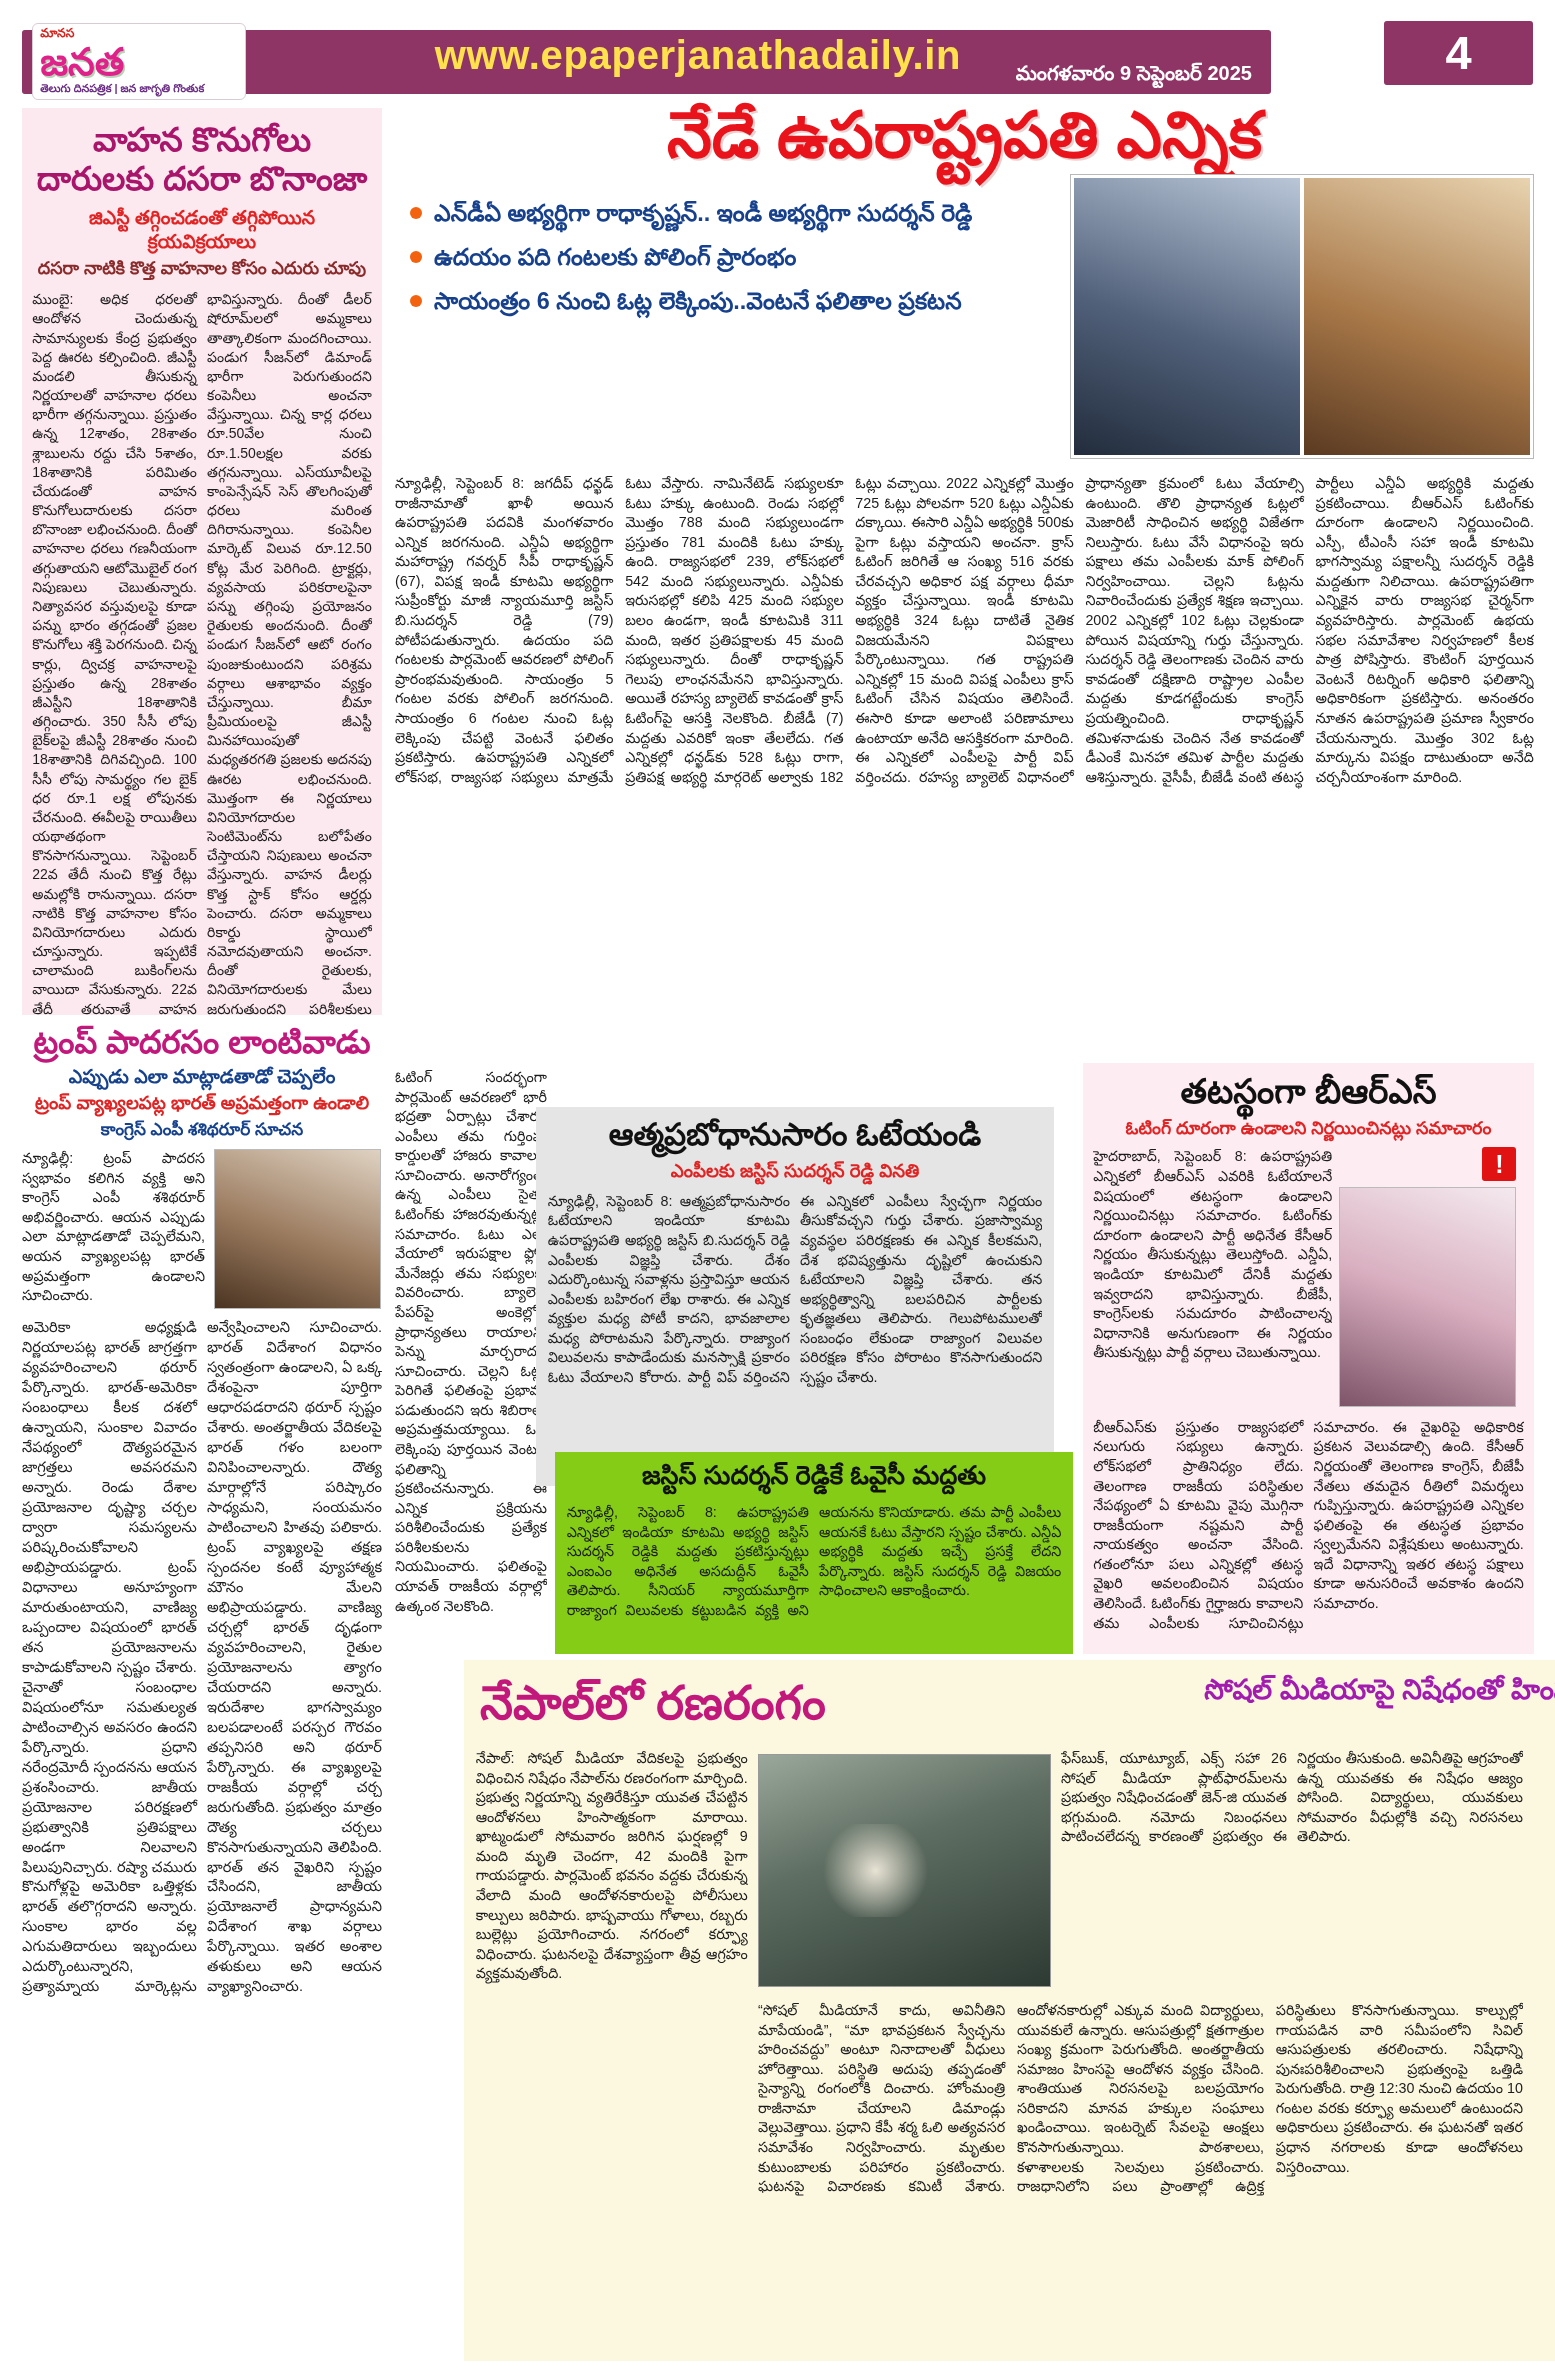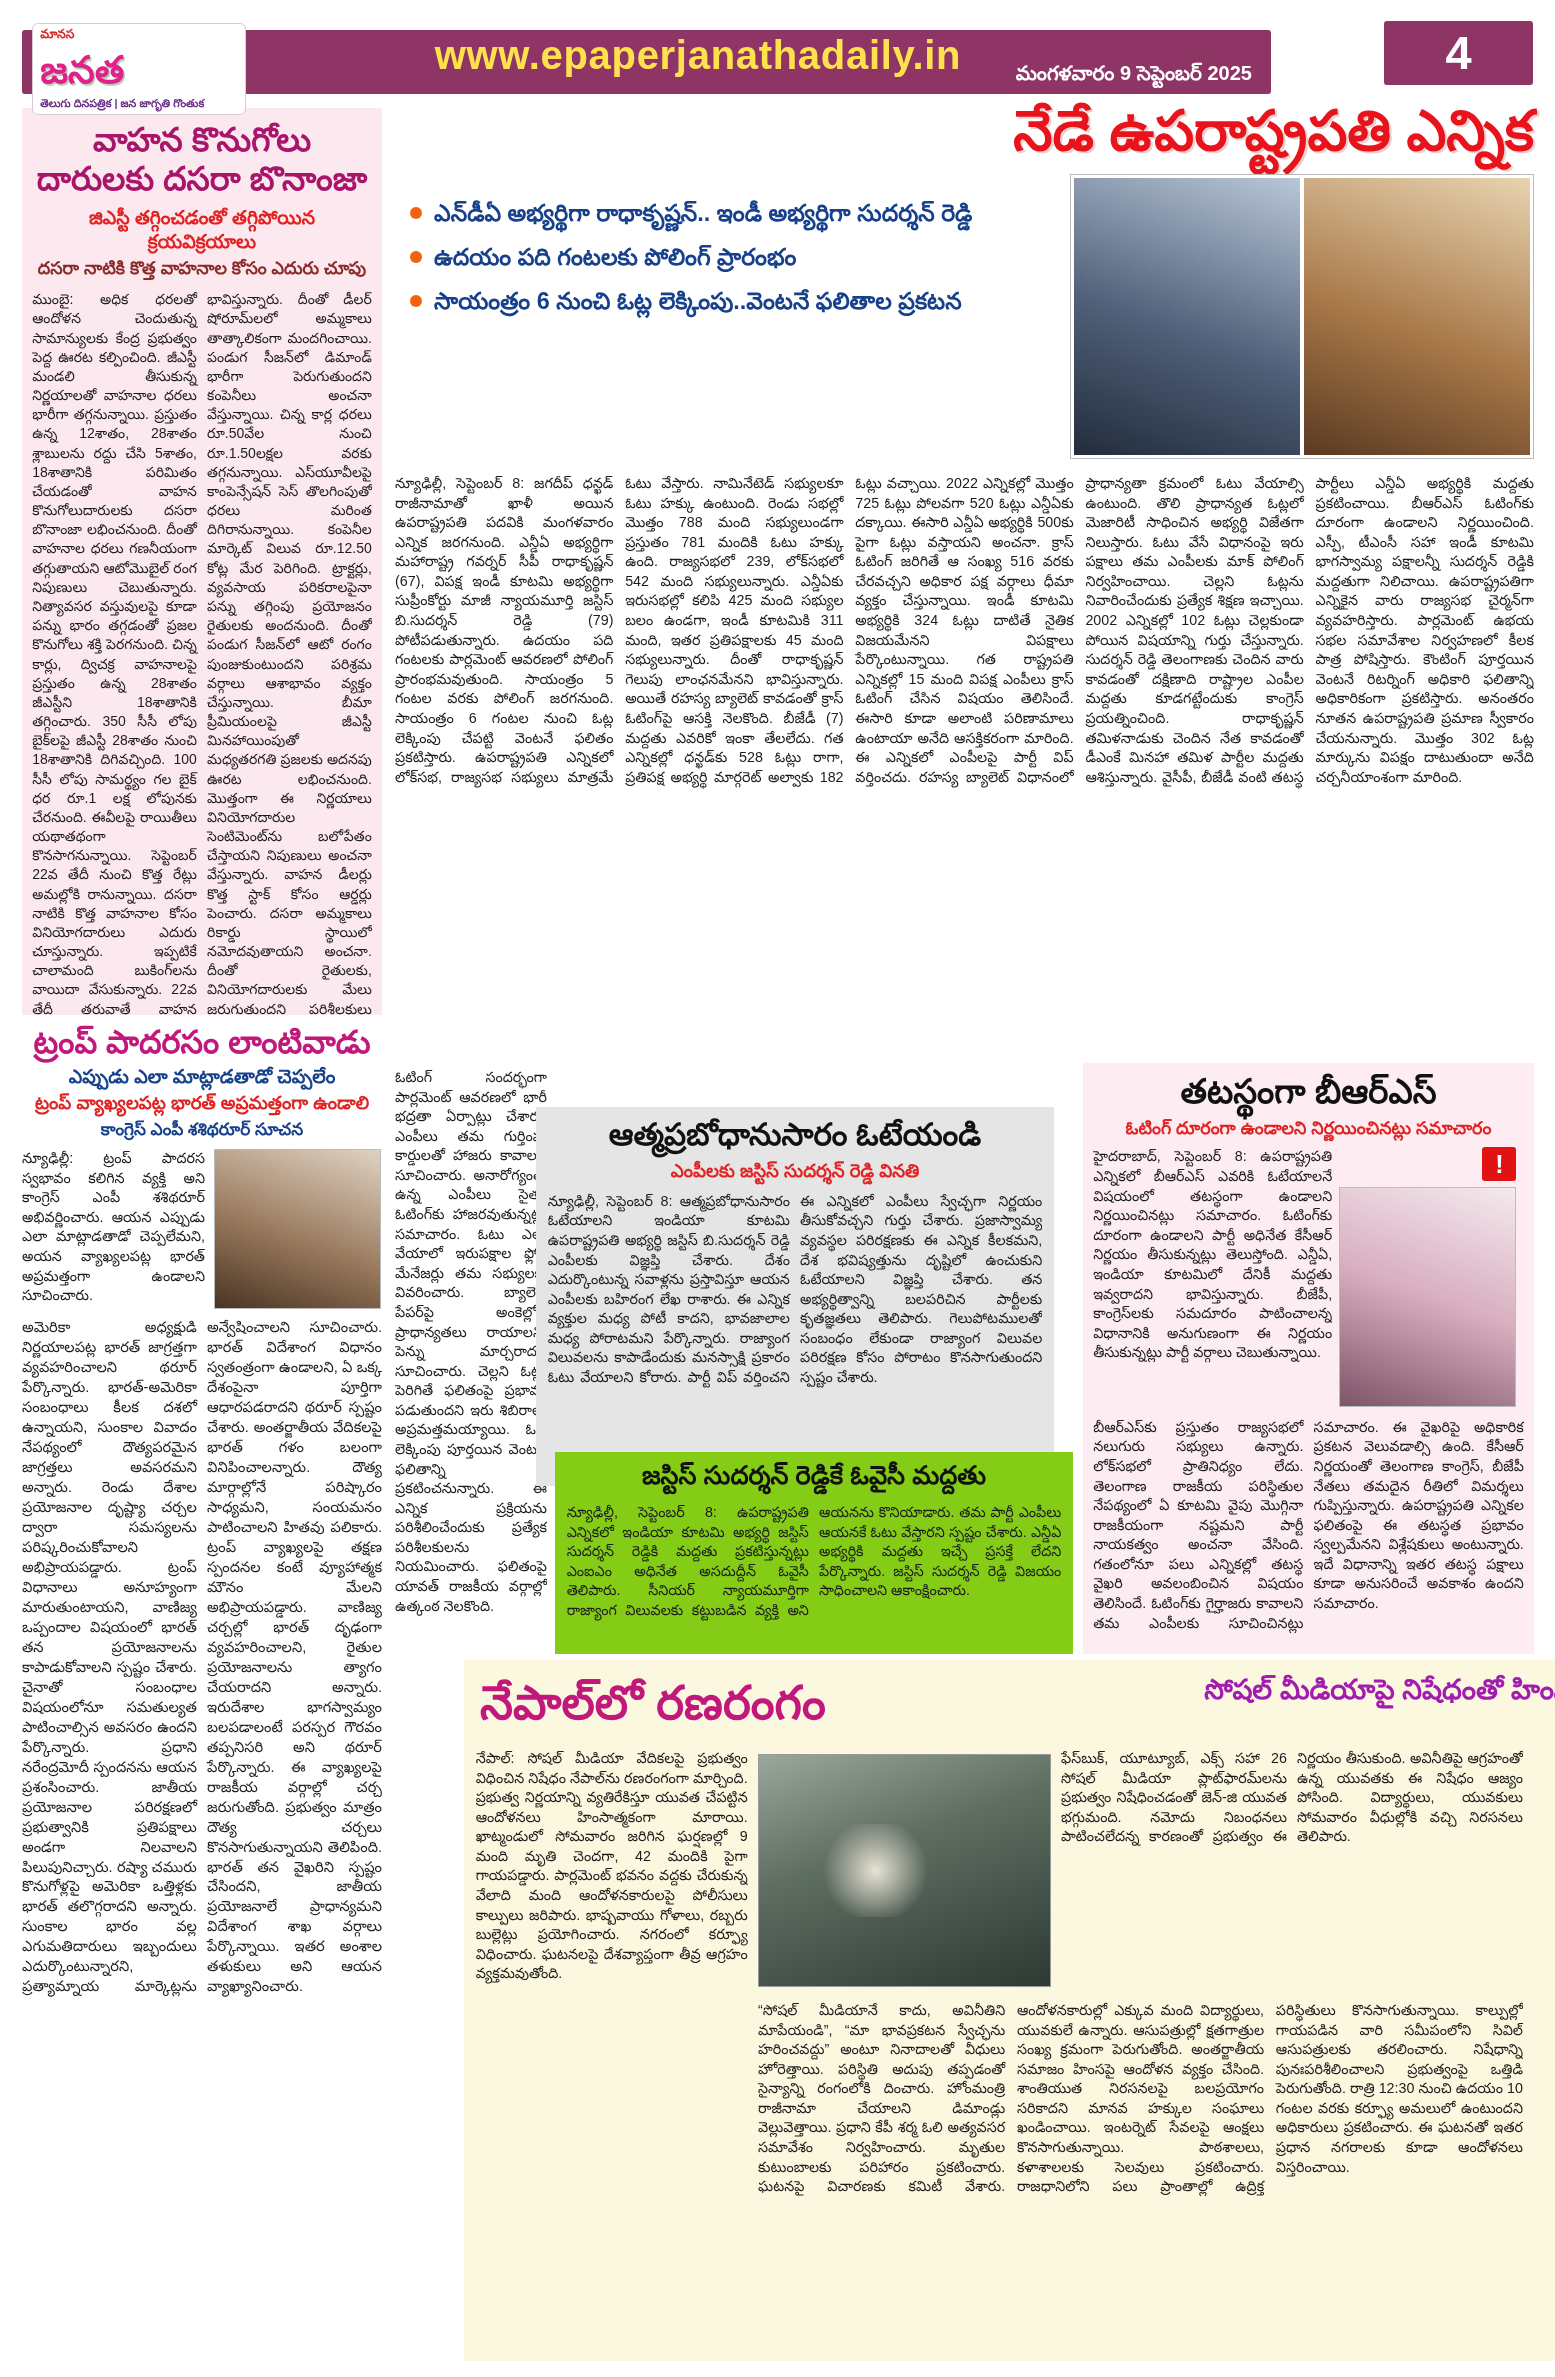--- a/index.html
+++ b/index.html
@@ -7,35 +7,35 @@
   .page { position:relative; width:1556px; height:2377px; background:#ffffff; margin:0 auto; overflow:hidden; }
   .abs { position:absolute; }
 
   
   .header-bar { left:22px; top:30px; width:1249px; height:64px; background:#8e3566; border-radius:2.9px; }
   .page-box { left:1384px; top:20.5px; width:149px; height:64px; background:#8e3566; border-radius:2.9px;
               display:flex; align-items:center; justify-content:center; color:#fff; font-size:47px; font-weight:800; }
   .site-url { position:absolute; left:249px; right:146px; top:2.9px; text-align:center;
               color:#ffe14d; font-size:40px; font-weight:800; letter-spacing:0.7px; }
   .issue-date { position:absolute; right:19px; bottom:4.4px; color:#ffffff; font-size:20px; font-weight:700; }
-  .logo-box { left:32px; top:23.4px; width:214px; height:92px; background:#fff; border:1.5px solid #d8cbd3; border-radius:5.9px;
-              padding:2.2px 7.3px; z-index:3; display:flex; flex-direction:column; justify-content:space-between; }
+  .logo-box { left:32px; top:23.4px; width:214px; height:77px; background:#fff; border:1.5px solid #d8cbd3; border-radius:5.9px;
+              padding:2.2px 7.3px; z-index:3; display:flex; flex-direction:column; justify-content:flex-end; }
   .logo-prefix { color:#d6261f; font-size:12.4px; font-weight:700; }
   .logo-name { color:#e0218a; font-size:38px; font-weight:900; line-height:1.0;
                text-shadow:1.5px 1.5px 0 rgba(46,125,50,.35); }
   .logo-tagline { color:#6a2d84; font-size:11px; font-weight:700; margin-top:1.5px; }
 
   
   .body-text { font-size:14.3px; line-height:1.37; text-align:justify; color:#1c1c1c; overflow:hidden; }
   .cols2 { column-count:2; column-gap:10.2px; }
   .cols3 { column-count:3; column-gap:11.7px; }
   .cols5 { column-count:5; column-gap:11.7px; }
 
   
-  .lead-title { left:395px; top:102px; width:1139px; text-align:right; color:#e8131b; font-size:56px;
+  .lead-title { left:395px; top:102px; width:1139px; text-align:center; color:#e8131b; font-size:64px;
                 font-weight:900; line-height:1.05; text-shadow:2.2px 2.2px 0 rgba(139,0,0,.18); }
   .bullets { left:410px; top:199px; width:644px; }
   .bullet-row { display:flex; gap:11.7px; margin-bottom:14.6px; align-items:flex-start; }
   .dot { width:12.4px; height:12.4px; border-radius:50%; background:#f2620f; margin-top:8px; flex:0 0 auto; }
   .bullet-text { color:#17418c; font-size:23.4px; font-weight:700; line-height:1.25; }
   .photos-frame { left:1070px; top:174px; width:464px; height:285px; background:#fff; border:0.7px solid #b9b9b9;
                   padding:2.9px; display:flex; gap:4.4px; }
   .photo { flex:1; }
   .ph-left  { background:linear-gradient(200deg,#b9c6d8 0%,#51617a 55%,#222c3c 100%); }
   .ph-right { background:linear-gradient(200deg,#e8d3b0 0%,#a87848 55%,#5a3a22 100%); }

